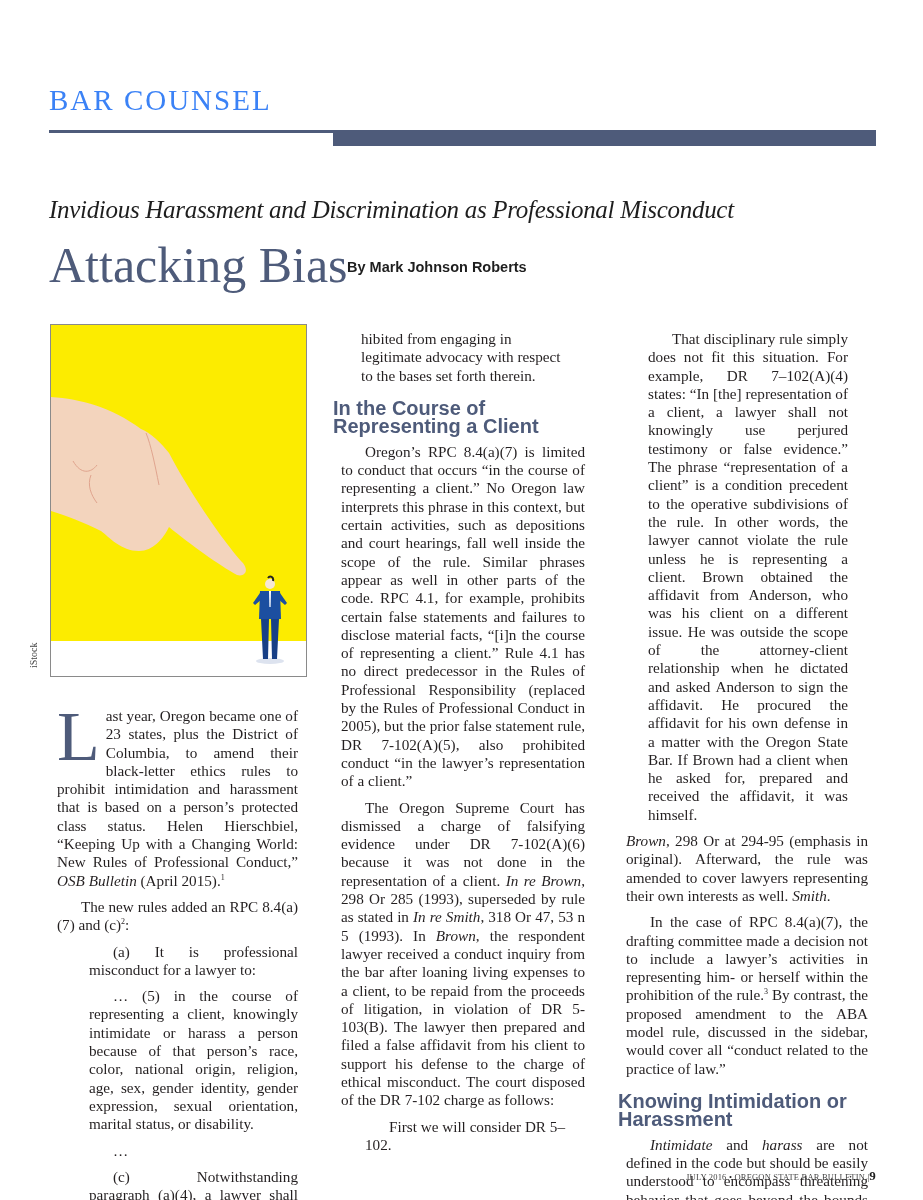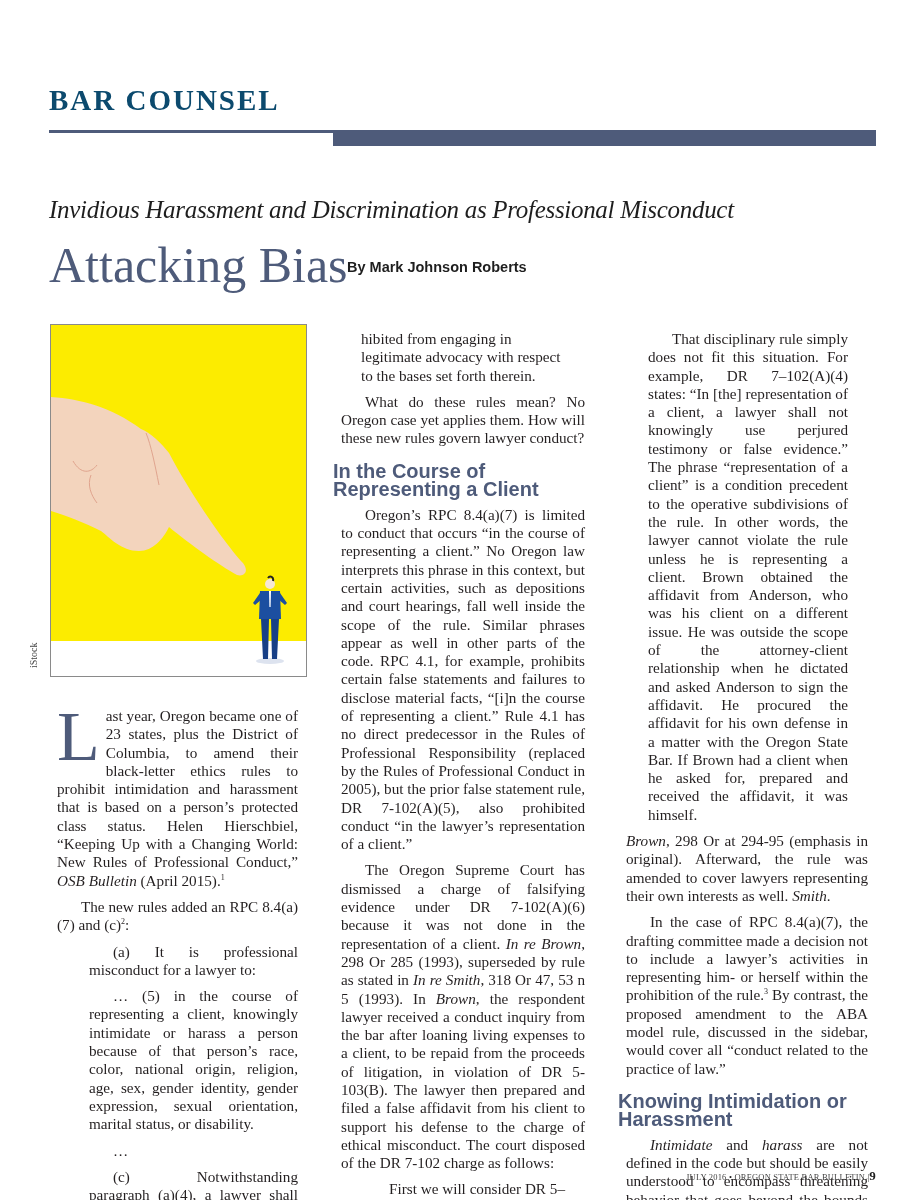--- a/index.html
+++ b/index.html
@@ -1,19 +1,19 @@
 <!DOCTYPE html>
 <html><head>
 <meta charset="utf-8">
 <style>
   html, body { margin: 0; padding: 0; background: #ffffff; }
   body { width: 923px; height: 1200px; position: relative; overflow: hidden;
          font-family: "DejaVu Serif", "Liberation Serif", serif; color: #231f20; }
   .section-label { position: absolute; left: 49px; top: 84px; font-family: "Liberation Serif", serif;
-         font-size: 29px; letter-spacing: 2px; color: #0c4a6e; font-weight: bold; }
+         font-size: 29px; letter-spacing: 2px; color: #3b82f6; }
   .rule-thin { position: absolute; left: 49px; top: 130px; width: 285px; height: 3px; background: #4e5b7a; }
   .rule-thick { position: absolute; left: 333px; top: 130px; width: 543px; height: 16px; background: #4e5b7a; }
   .kicker { position: absolute; left: 49px; top: 196px; font-family: "Liberation Serif", serif; font-style: italic;
          font-size: 25px; color: #1e1e1e; letter-spacing: -0.3px; }
   .title { position: absolute; left: 49px; top: 236px; font-family: "Liberation Serif", serif;
          font-size: 50px; color: #4e5b7a; }
   .byline { position: absolute; left: 347px; top: 259px; font-family: "Liberation Sans", sans-serif;
          font-weight: bold; font-size: 14.5px; color: #1e1e1e; }
   .illus { position: absolute; left: 50px; top: 324px; width: 257px; height: 353px;
          border: 1px solid #8a8a8a; box-sizing: border-box; overflow: hidden; background: #ffffff; }
@@ -78,21 +78,20 @@
     <p class="gap">… (5) in the course of representing a client, knowingly intimidate or harass a person because of that person’s race, color, national origin, religion, age, sex, gender identity, gender expression, sexual orientation, marital status, or disability.</p>
     <p class="gap">…</p>
     <p class="gap">(c) Notwithstanding paragraph (a)(4), a lawyer shall not be pro-</p>
   </div>
 </div>
 
 <div class="col col2">
   <div class="quote" style="padding-left:20px;padding-right:24px;">
     <p class="noindent" style="text-align:left;">hibited from engaging in legitimate advocacy with respect to the bases set forth therein.</p>
   </div>
-  <p class="gap">What do these rules mean? No Oregon case yet applies them. How will these new rules govern lawyer conduct?</p>
   <h3>In the Course of Representing a Client</h3>
   <p>Oregon’s RPC 8.4(a)(7) is limited to conduct that occurs “in the course of representing a client.” No Oregon law interprets this phrase in this context, but certain activities, such as depositions and court hearings, fall well inside the scope of the rule. Similar phrases appear as well in other parts of the code. RPC 4.1, for example, prohibits certain false statements and failures to disclose material facts, “[i]n the course of representing a client.” Rule 4.1 has no direct predecessor in the Rules of Professional Responsibility (replaced by the Rules of Professional Conduct in 2005), but the prior false statement rule, DR 7-102(A)(5), also prohibited conduct “in the lawyer’s representation of a client.”</p>
   <p class="gap"><span>The Oregon Supreme Court has dismissed a charge of falsifying evidence under DR 7-102(A)(6) because it was not done in the representation of a client. </span><i>In re Brown</i><span>, 298 Or 285 (1993), superseded by rule as stated in </span><i>In re Smith</i><span>, 318 Or 47, 53 n 5 (1993). In </span><i>Brown</i><span>, the respondent lawyer received a conduct inquiry from the bar after loaning living expenses to a client, to be repaid from the proceeds of litigation, in violation of DR 5-103(B). The lawyer then prepared and filed a false affidavit from his client to support his defense to the charge of ethical misconduct. The court disposed of the DR 7-102 charge as follows:</span></p>
   <div class="quote2 gap">
     <p class="gap">First we will consider DR 5–102.</p>
   </div>
 </div>
 
 <div class="col col3">
   <div class="quote2" style="padding-left:22px;padding-right:20px;">

